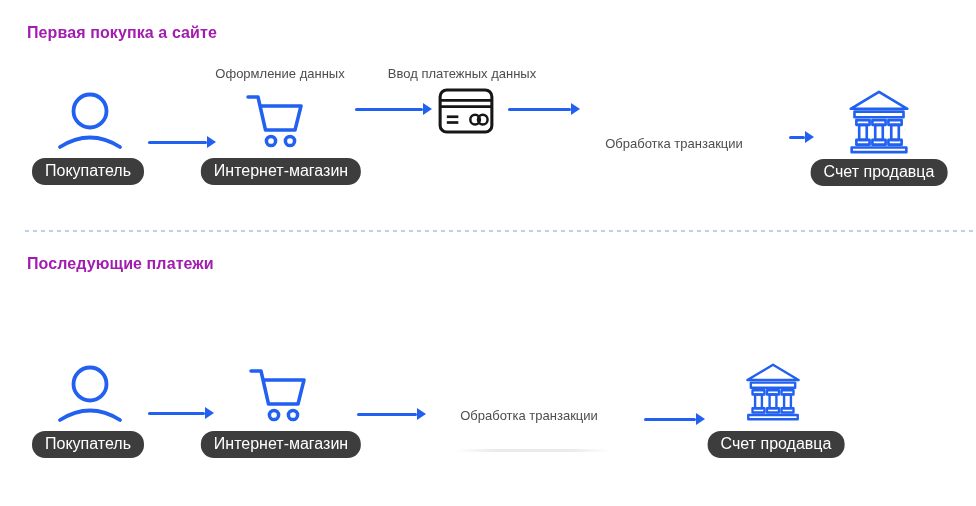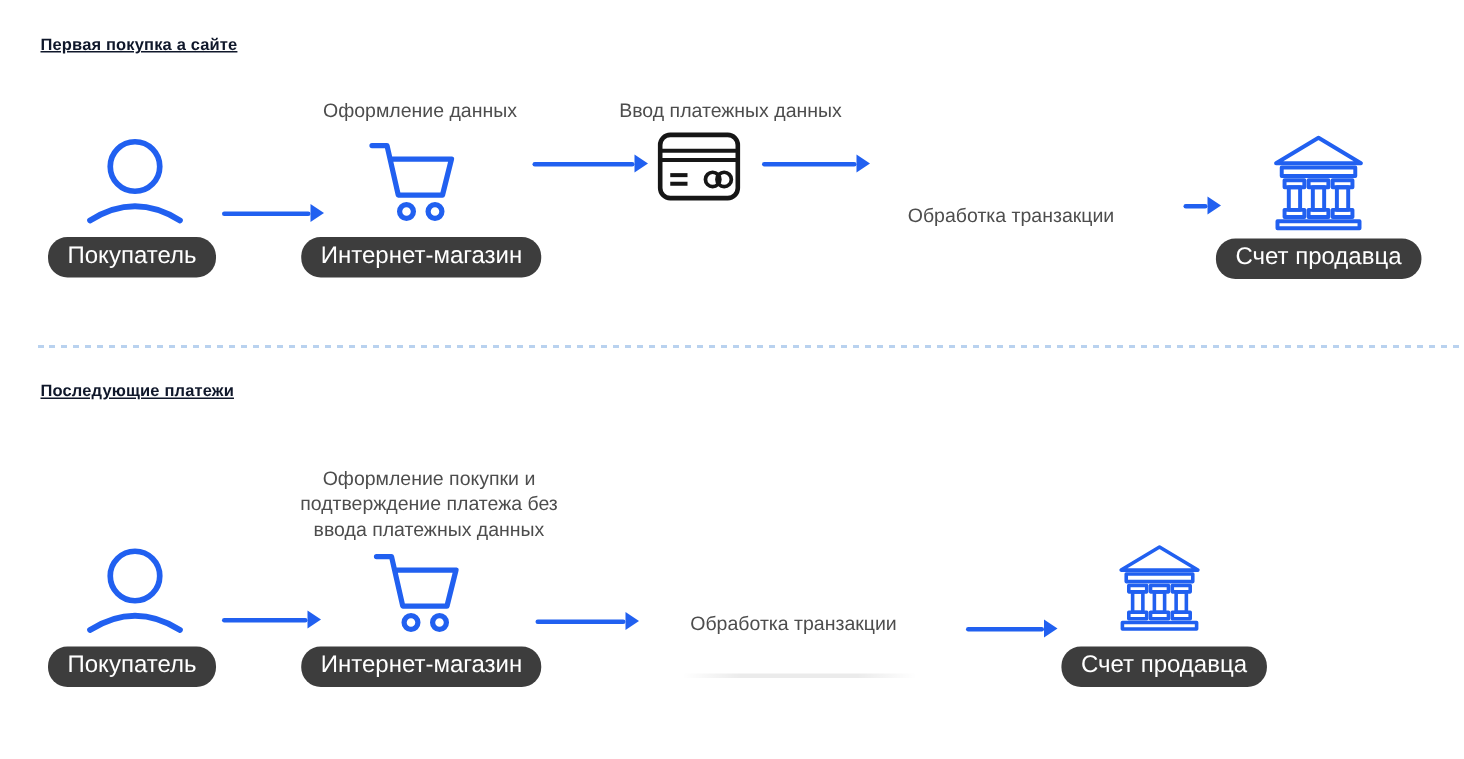--- a/index.html
+++ b/index.html
@@ -1,22 +1,22 @@
 <!DOCTYPE html>
 <html><head>
 <meta charset="utf-8">
 <style>
   html,body{margin:0;padding:0;background:#fff;}
   .stage{
     position:relative;width:976px;height:506px;background:#ffffff;
     font-family:"Liberation Sans", sans-serif;overflow:hidden;
   }
   .heading{
-    position:absolute;margin:0;font-size:11px;font-weight:700;color:#0f172a;
-    letter-spacing:.1px;white-space:nowrap;text-decoration:underline;
+    position:absolute;margin:0;font-size:16px;font-weight:700;color:#a21caf;
+    letter-spacing:.1px;white-space:nowrap;
   }
   .step-label{
     position:absolute;transform:translateX(-50%);font-size:13px;color:#4d4d4d;
     white-space:nowrap;text-align:center;line-height:1.3;
   }
   .step-label.wrap{white-space:normal;width:178px;}
   .pill{
     position:absolute;transform:translateX(-50%);background:#3d3d3d;color:#ffffff;
     font-size:16px;line-height:1;padding:5px 13px 6px;border-radius:13px;white-space:nowrap;
   }
@@ -58,21 +58,21 @@
     <svg viewBox="0 0 60 55" fill="none" stroke="#2160f0" stroke-width="3.5" stroke-linejoin="round" stroke-linecap="round">
       <path d="M3 3 H13 L20.5 36 H50 L56 12 H15.2"></path>
       <circle cx="26" cy="47" r="4.6"></circle>
       <circle cx="45" cy="47" r="4.6"></circle>
     </svg>
   </div>
   <div class="pill" style="left:281px;top:158px;">Интернет-магазин</div>
 
   <div class="arrow" style="left:355px;top:108px;width:68px;"></div>
 
-  <div class="step-label" style="left:487px;top:66px;">Ввод платежных данных</div>
+  <div class="step-label" style="left:462px;top:66px;">Ввод платежных данных</div>
   <div class="icon" style="left:438px;top:88px;width:56px;height:46px;">
     <svg viewBox="0 0 58 48" fill="none" stroke="#161616">
       <rect x="2" y="2" width="54" height="44" rx="7" stroke-width="3.2"></rect>
       <line x1="2" y1="13" x2="56" y2="13" stroke-width="2.8"></line>
       <line x1="2" y1="19.5" x2="56" y2="19.5" stroke-width="2.8"></line>
       <line x1="9" y1="30" x2="21" y2="30" stroke-width="2.8"></line>
       <line x1="9" y1="36" x2="21" y2="36" stroke-width="2.8"></line>
       <circle cx="38.5" cy="33" r="5" stroke-width="2.6"></circle>
       <circle cx="46.5" cy="33" r="5" stroke-width="2.6"></circle>
     </svg>
@@ -109,21 +109,20 @@
   <div class="icon" style="left:57px;top:365px;width:66px;height:58px;">
     <svg viewBox="0 0 66 58" fill="none" stroke="#2160f0" stroke-width="3.8">
       <circle cx="33" cy="19" r="16.5"></circle>
       <path d="M3 55 Q33 36 63 55" stroke-linecap="round"></path>
     </svg>
   </div>
   <div class="pill" style="left:88px;top:431px;">Покупатель</div>
 
   <div class="arrow" style="left:148px;top:412px;width:57px;"></div>
 
-  <div class="step-label wrap" style="left:286px;top:311px;">Оформление покупки и подтверждение платежа без ввода платежных данных</div>
   <div class="icon" style="left:248px;top:368px;width:60px;height:55px;">
     <svg viewBox="0 0 60 55" fill="none" stroke="#2160f0" stroke-width="3.5" stroke-linejoin="round" stroke-linecap="round">
       <path d="M3 3 H13 L20.5 36 H50 L56 12 H15.2"></path>
       <circle cx="26" cy="47" r="4.6"></circle>
       <circle cx="45" cy="47" r="4.6"></circle>
     </svg>
   </div>
   <div class="pill" style="left:281px;top:431px;">Интернет-магазин</div>
 
   <div class="arrow" style="left:357px;top:413px;width:60px;"></div>

